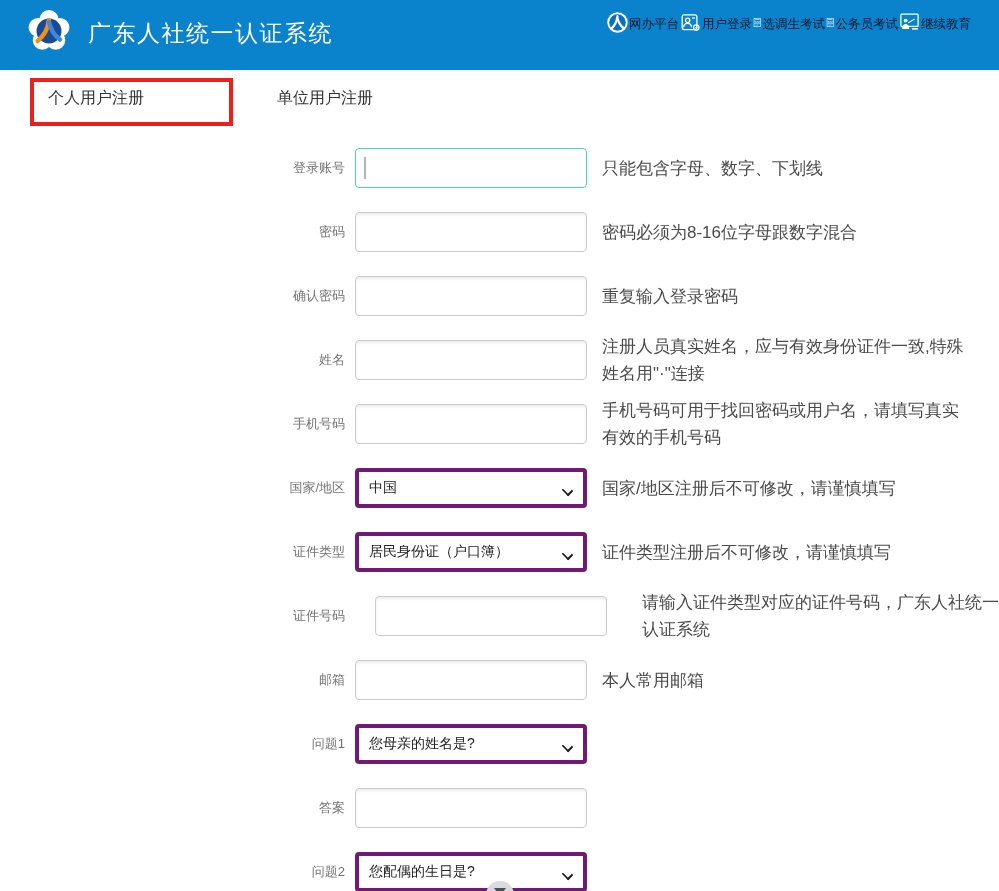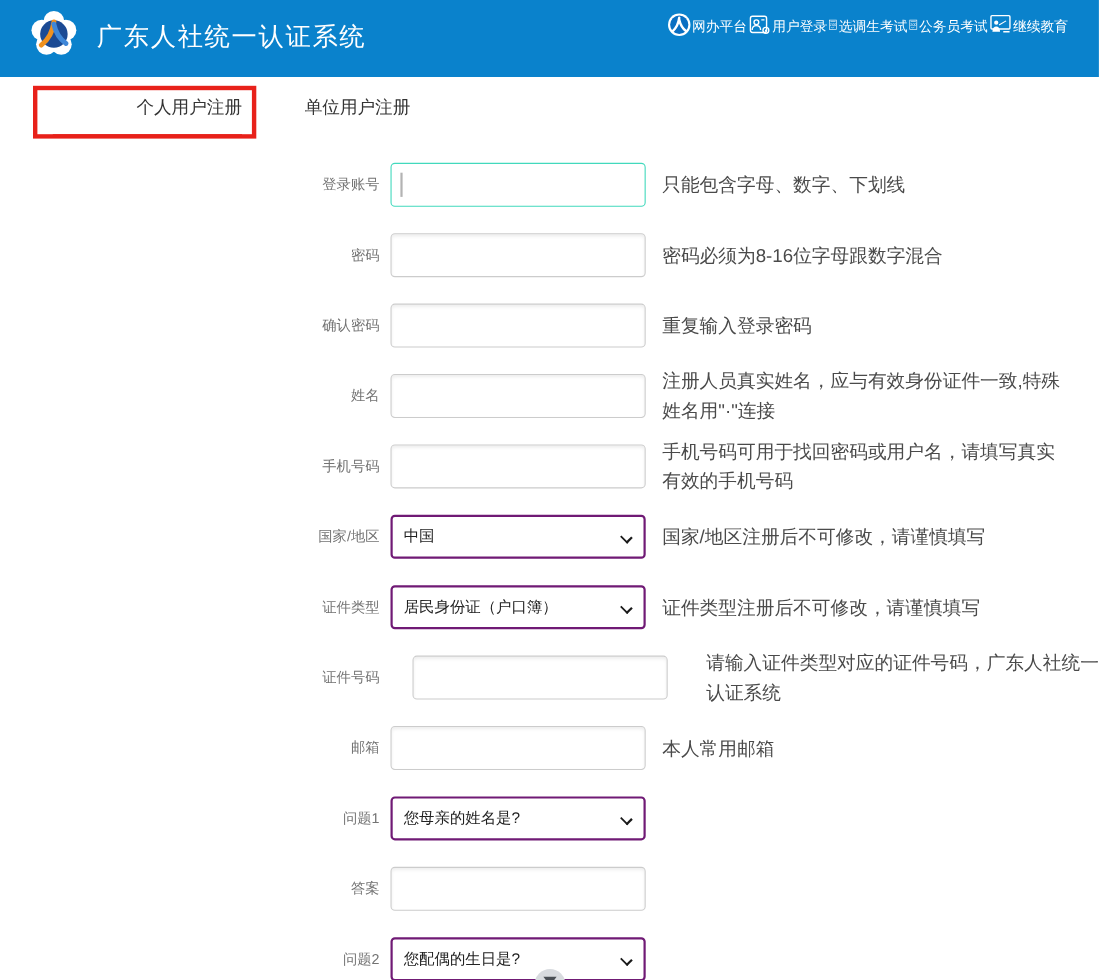--- a/index.html
+++ b/index.html
@@ -11,25 +11,25 @@
     color: #333;
   }
 
   
   .header { position:absolute; top:0; left:0; width:999px; height:70px; background:#0a82cc;padding-left:30px; }
   .logo { position:absolute; left:27px; top:9px; width:44px; height:44px; }
   .site-title { position:absolute; left:88px; top:18px; color:#fff; font-size:23px; font-weight:500; letter-spacing:1.5px; white-space:nowrap; }
   .nav { position:absolute; left:606px; top:7px; display:flex; }
   .nav-item { width:73px; display:flex; flex-direction:row; align-items:center; cursor:pointer; }
   .nav-item svg { width:31px; height:31px; display:block; }
-  .nav-label { color:#ffffff; font-size:12.5px; margin-top:4px; white-space:nowrap; }
+  .nav-label { color:#0f172a; font-size:12.5px; margin-top:4px; white-space:nowrap; }
 
   
   .tab-personal {
-    position:absolute; left:48px; top:88px; width:172px; text-align:right;
+    position:absolute; left:48px; top:88px; width:172px; text-align:left;
     font-size:16px; color:#333; padding-bottom:13px;
     border-bottom:2px solid #e32b24; cursor:pointer;
   }
   .tab-company {
     position:absolute; left:277px; top:88px; font-size:16px; color:#333; cursor:pointer;
   }
   .annotation-box {
     position:absolute; left:30px; top:78px; width:203px; height:48px;
     border:4px solid #e8211a; pointer-events:none;
   }
@@ -43,21 +43,21 @@
   .input-wrap input {
     width:100%; height:100%; border:1px solid #cccccc; border-radius:4px;
     padding:0 10px; font-size:14px; color:#333; outline:none;
     box-shadow: inset 0 2px 3px rgba(0,0,0,0.07);
     font-family:"Liberation Sans",sans-serif;
   }
   .input-wrap.focused input { border:1px solid #42d9bd; box-shadow:none; }
   .caret { position:absolute; left:9px; top:9px; width:2px; height:22px; background:#b3b3b3; }
   .select {
     position:relative; width:232px; height:40px; flex:0 0 auto;
-    border:2px solid #701a75; border-radius:4px; background:#fff;
+    border:4px solid #701a75; border-radius:4px; background:#fff;
     display:flex; align-items:center; padding:0 26px 0 10px; cursor:pointer;
   }
   .sel-text { font-size:14px; color:#222; white-space:nowrap; overflow:hidden; }
   .chevron {
     position:absolute; right:11px; top:14px; width:9px; height:9px;
     border-right:2px solid #1a1a1a; border-bottom:2px solid #1a1a1a;
     transform:rotate(45deg) scale(1,0.8);
   }
   .hint { margin-left:15px; max-width:372px; font-size:17px; line-height:27px; color:#4a4a4a; }
 

